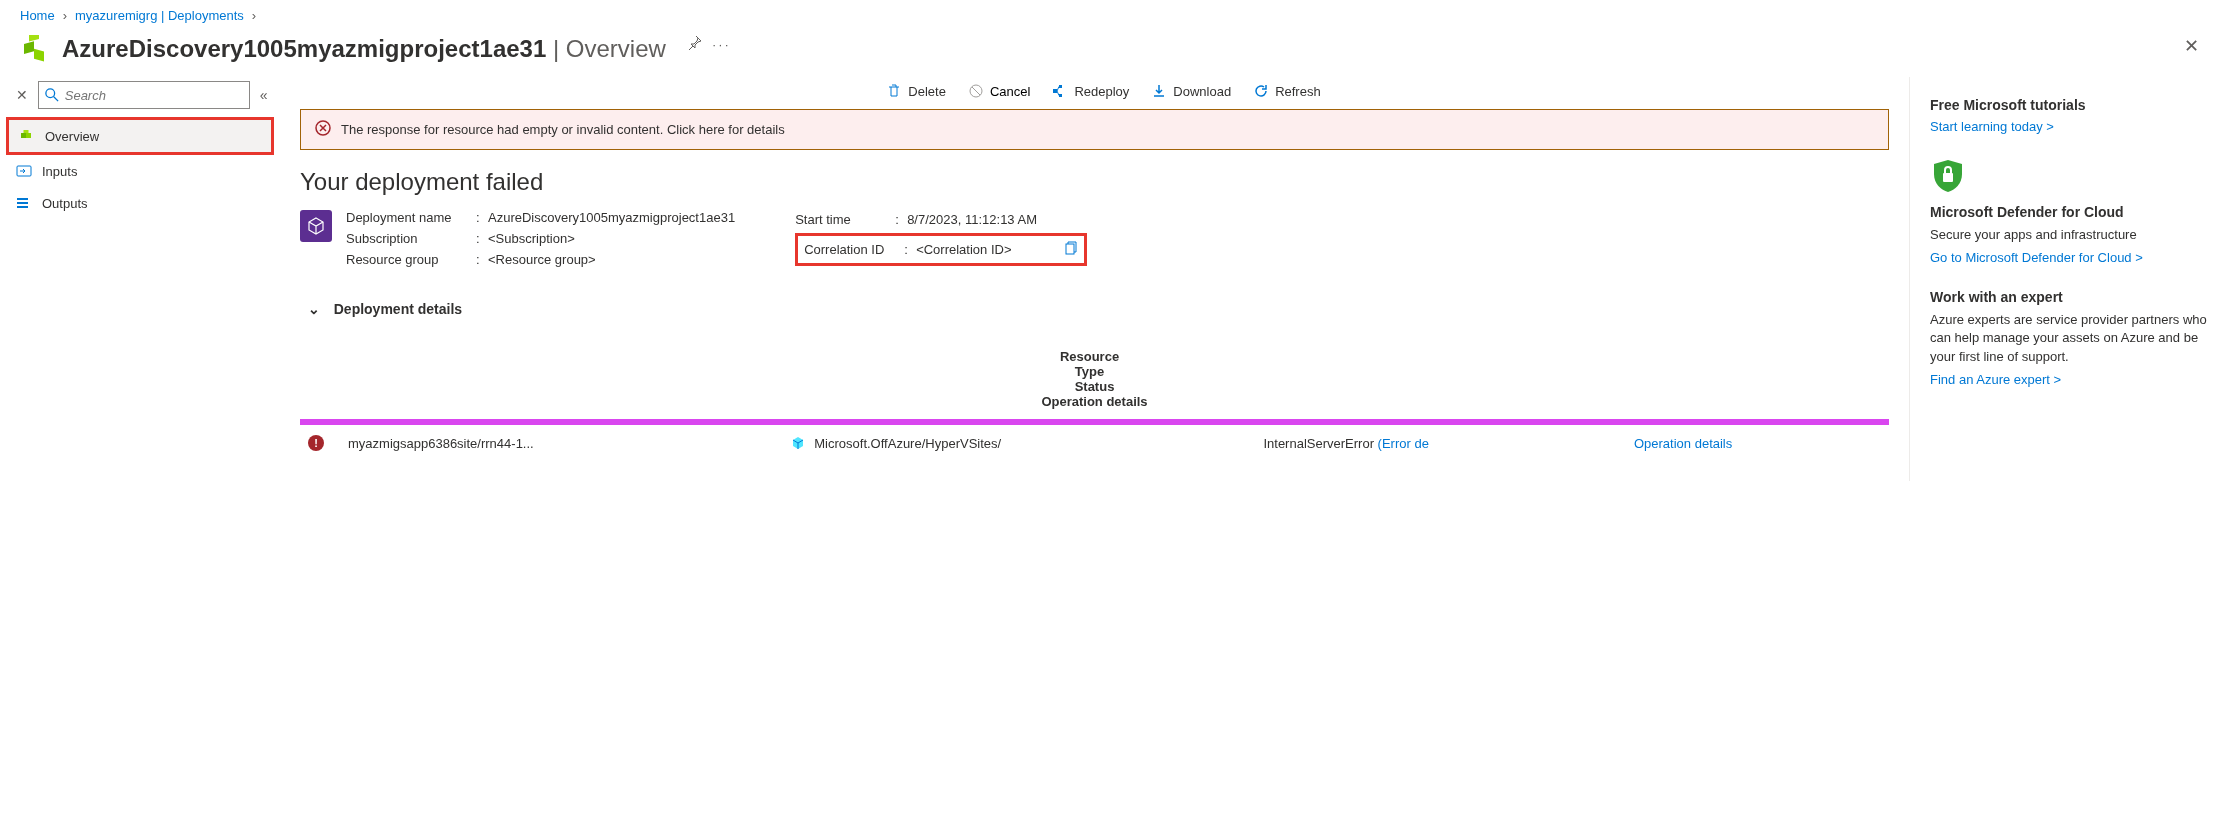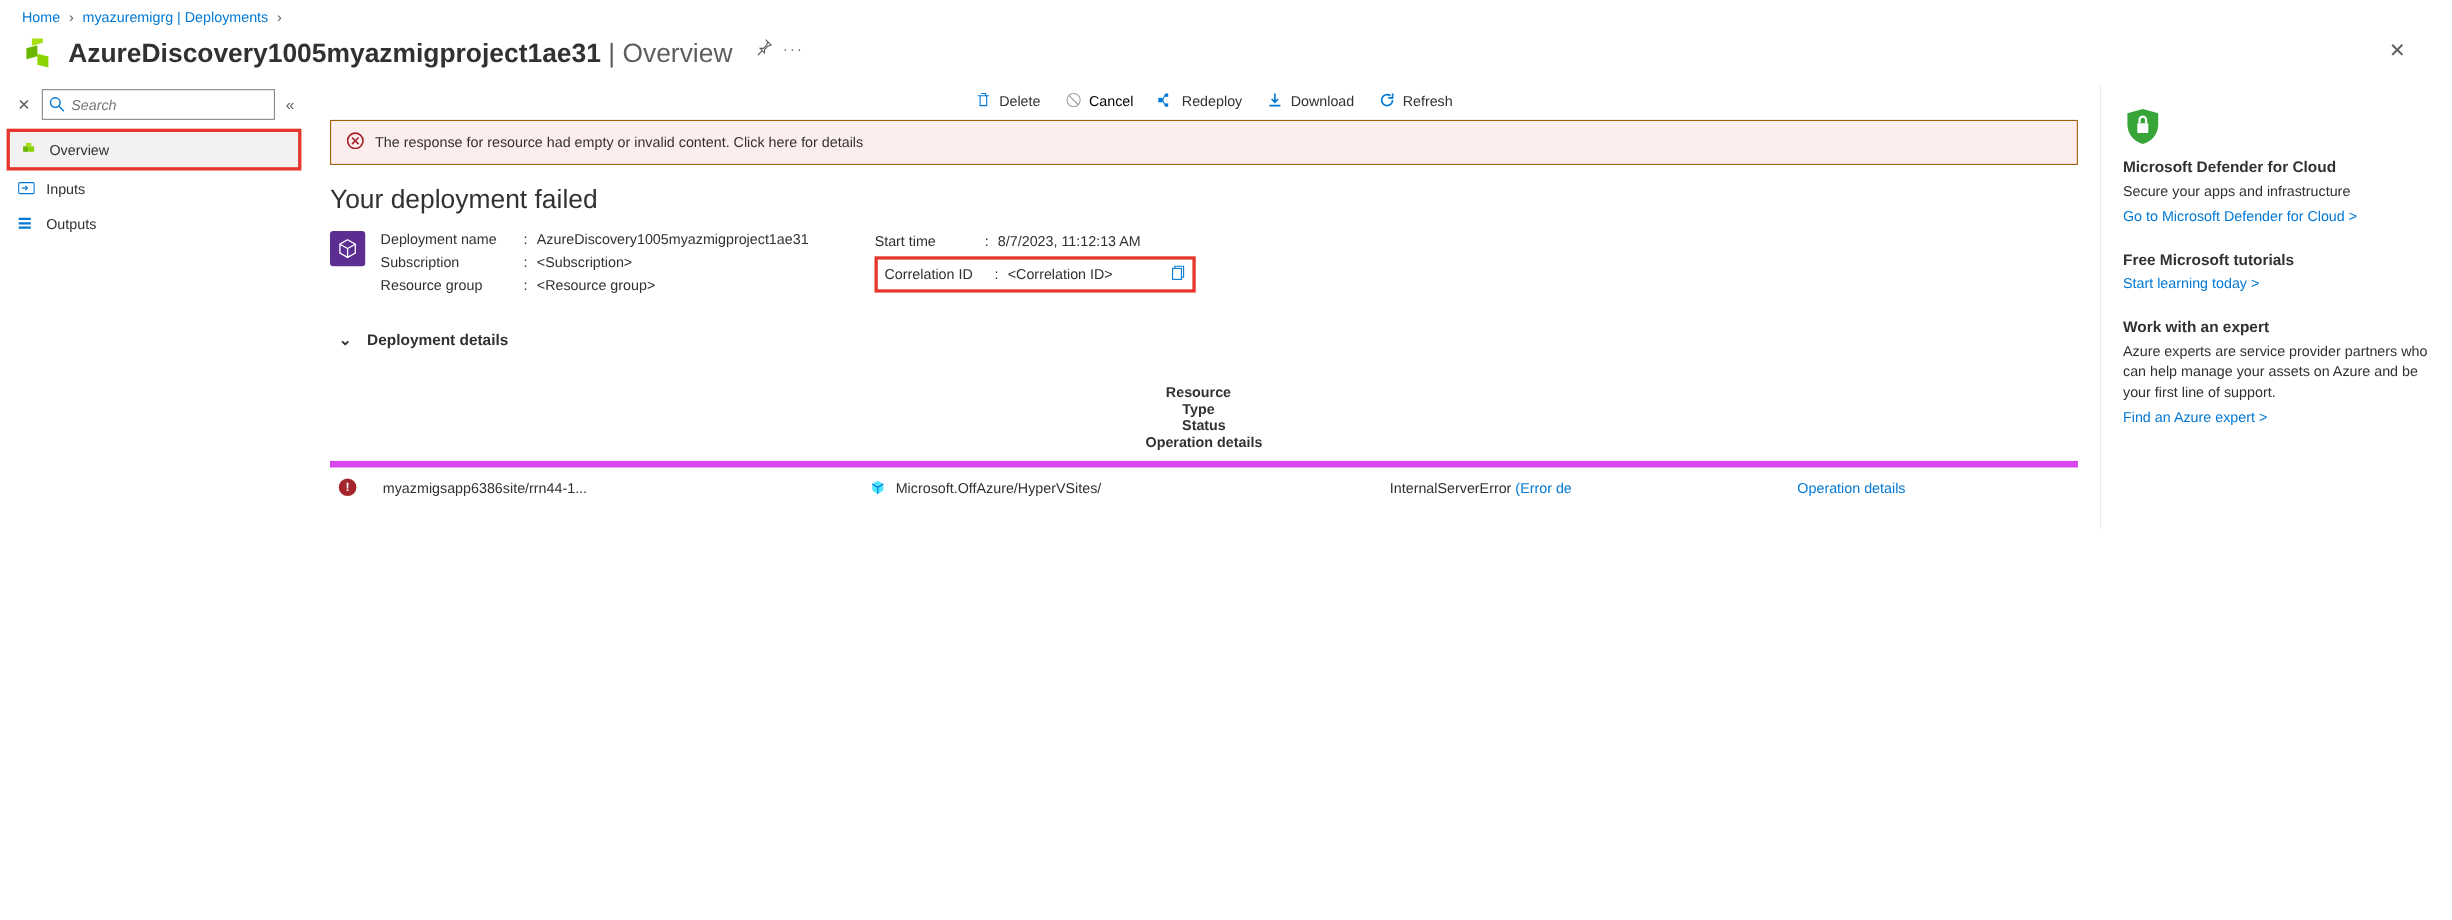--- a/index.html
+++ b/index.html
@@ -2,21 +2,21 @@
 <html><head>
 <meta charset="utf-8">
 <style>
   * { box-sizing: border-box; margin: 0; padding: 0; }
   body { font-family: "Segoe UI", Arial, sans-serif; font-size: 13px; color: #323130; background: #fff; }
   a { color: #0078d4; text-decoration: none; }
 
   .breadcrumb { display: flex; align-items: center; gap: 8px; padding: 8px 20px; font-size: 13px; }
   .breadcrumb .sep { color: #605e5c; }
 
-  .header { display: flex; align-items: flex-start; padding: 4px 32px 10px 20px; }
+  .header { display: flex; align-items: flex-start; padding: 4px 20px 10px 20px; }
   .header-icon { width: 32px; height: 32px; margin-right: 10px; display:flex; align-items:center; justify-content:center;}
   .header-text h1 { font-size: 24px; font-weight: 600; color: #323130; }
   .header-text .sub { font-size: 12px; color: #605e5c; margin-top: 2px; }
   .header-thin { font-weight: 400; color: #605e5c; }
   .header-actions { margin-left: 20px; display: flex; align-items: center; gap: 10px; color: #605e5c; }
   .close-x { margin-left: auto; font-size: 18px; color: #605e5c; cursor: pointer; padding-right: 10px;}
 
   .body { display: flex; }
   .sidebar { width: 280px; border-right: 0px; padding: 0 6px; }
   .search-row { display: flex; align-items: center; gap: 6px; padding: 4px 6px 8px 6px; }
@@ -301,35 +301,35 @@
             <div class="col-op">
               <a href="#">Operation details</a>
             </div>
           </div>
         </div>
       </div>
     </div>
 
     <div class="right-panel">
       <div class="right-section">
+        <h3>Free Microsoft tutorials</h3>
+        <a href="#">Start learning today &gt;</a>
+      </div>
+      <div class="right-section">
         <div class="shield">
           <svg viewBox="0 0 36 36" width="36" height="36">
               <path d="M18 2 l14 4 v10 c0 10 -7 16 -14 18 c-7 -2 -14 -8 -14 -18 v-10 z" fill="#37a537"></path>
               <rect x="13" y="15" width="10" height="9" rx="1" fill="#fff"></rect>
               <path d="M15 15 v-3 a3 3 0 0 1 6 0 v3" fill="none" stroke="#fff" stroke-width="2"></path>
             </svg>
         </div>
         <h3>Microsoft Defender for Cloud</h3>
         <p>Secure your apps and infrastructure</p>
         <a href="#">Go to Microsoft Defender for Cloud &gt;</a>
       </div>
       <div class="right-section">
-        <h3>Free Microsoft tutorials</h3>
-        <a href="#">Start learning today &gt;</a>
-      </div>
-      <div class="right-section">
         <h3>Work with an expert</h3>
         <p>Azure experts are service provider partners who can help manage your assets on Azure and be your first line of support.</p>
         <a href="#">Find an Azure expert &gt;</a>
       </div>
     </div>
   </div>
 </div>
 
 </body></html>

